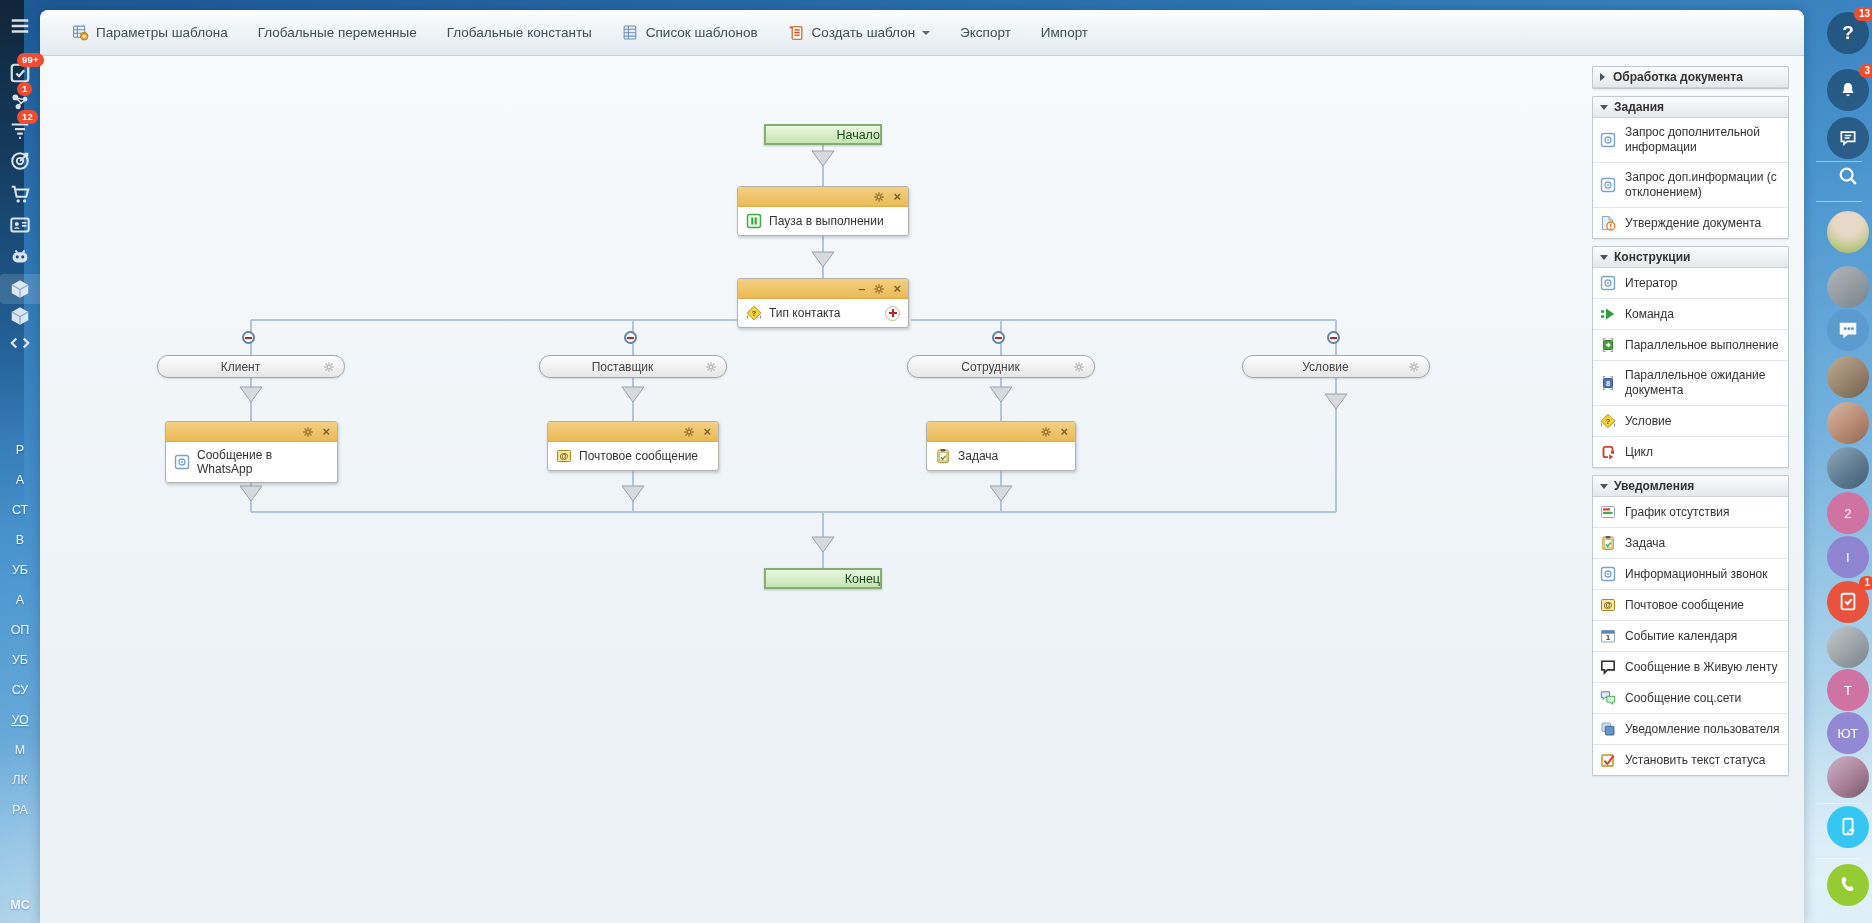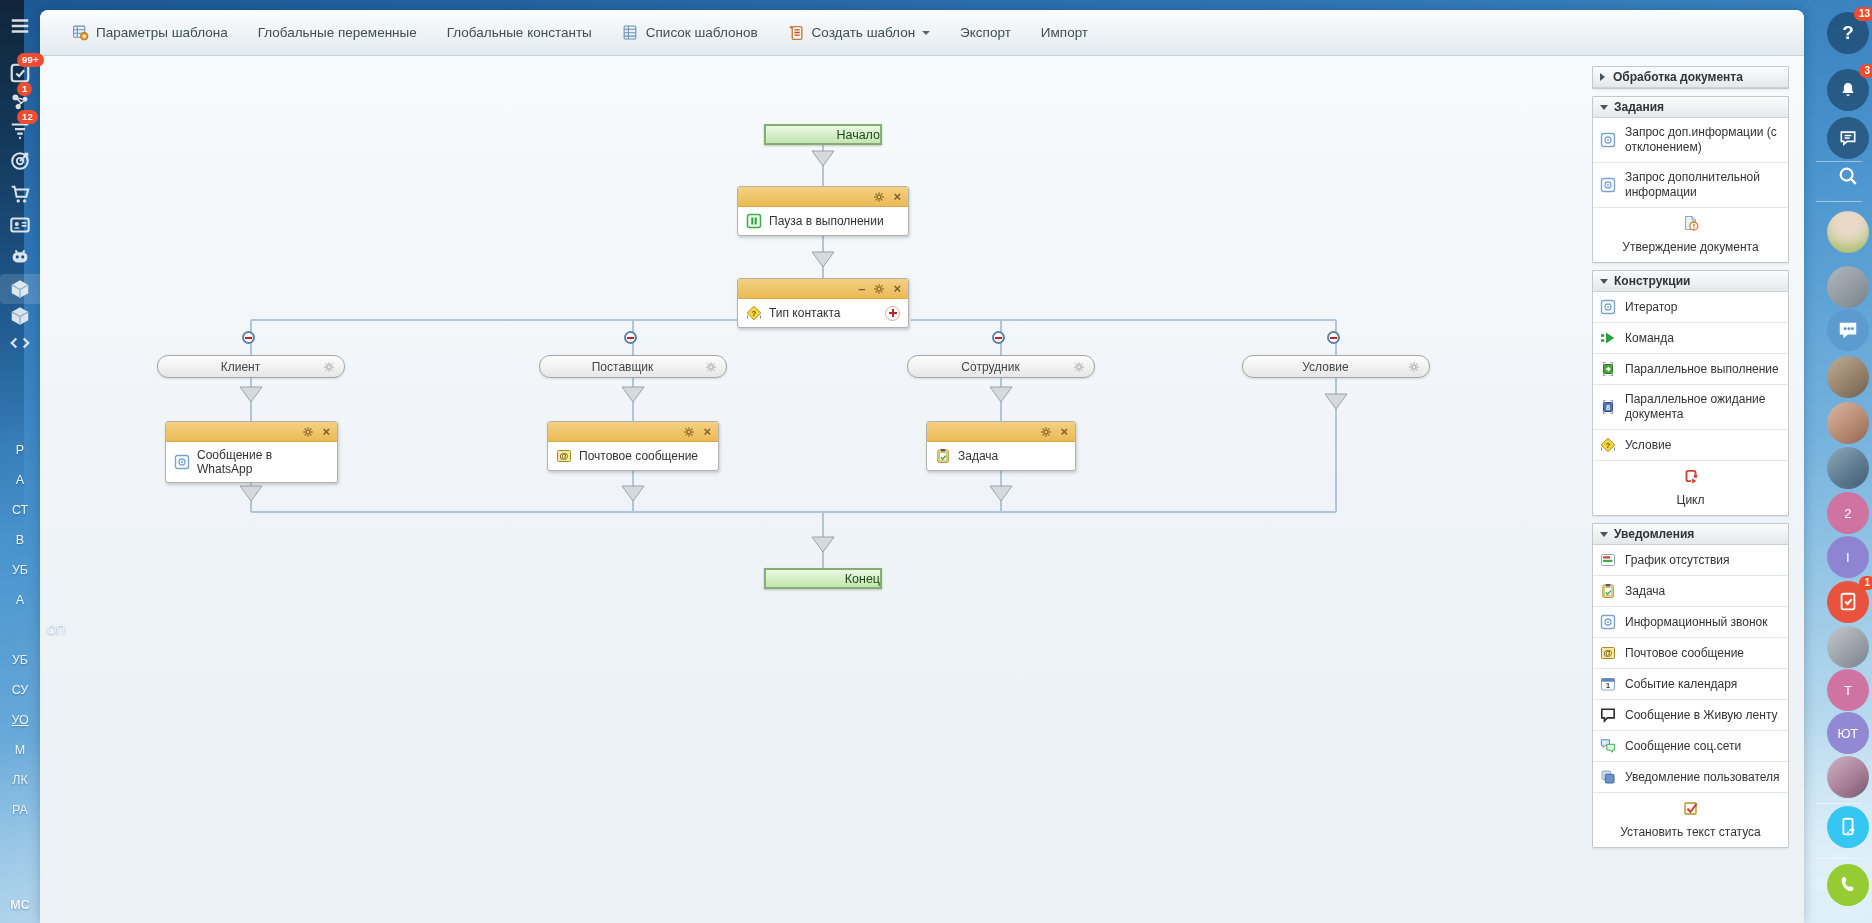--- a/index.html
+++ b/index.html
@@ -63,21 +63,21 @@
   .plus-btn::before { content:''; position:absolute; width:8px; height:2px; background:#c32222; }
   .plus-btn::after  { content:''; position:absolute; width:2px; height:8px; background:#c32222; }
   
   #palette { position:absolute; right:15px; top:56px; width:197px; bottom:61px; overflow:hidden; z-index:2; }
   .pal-sec { margin-bottom:7px; border:1px solid #c3c8cc; border-radius:1px; background:#fff; box-shadow:0 1px 2px rgba(90,100,110,.12); }
   .pal-head { height:21px; background:linear-gradient(#fbfcfc,#e5e8ea); border-bottom:1px solid #cdd2d5;
     display:flex; align-items:center; gap:6px; padding:0 7px; font-size:12px; font-weight:bold; color:#333; cursor:pointer; }
   .arr-right { width:0; height:0; border:4px solid transparent; border-left:5px solid #4a555e; margin-right:-2px; }
   .arr-down  { width:0; height:0; border:4px solid transparent; border-top:5px solid #4a555e; margin-top:4px; }
   .pal-item { display:flex; align-items:center; gap:9px; padding:7px 7px; border-bottom:1px solid #e4e7e9; font-size:12px; color:#333; cursor:pointer; background:#fff; line-height:1.25; }
-  .pal-item:last-child { border-bottom:none;flex-direction:column; }
+  .pal-item:last-child { border-bottom:none; }
   .pal-item .ic { flex:0 0 16px; display:flex; }
   
   #bottombar { position:absolute; left:0; right:12px; bottom:0; height:61px; background:#fff; border-radius:4px 4px 0 0;
     display:flex; align-items:center; padding-left:24px; gap:16px; z-index:10; box-shadow:0 -1px 4px rgba(80,90,100,.15); }
   .btn { border:none; border-radius:3px; font-family:"Liberation Sans",sans-serif; font-size:11.5px; font-weight:bold;
     letter-spacing:.5px; padding:10px 21px; cursor:pointer; }
   .btn-save  { background:#a2d205; color:#3c4a04; }
   .btn-apply { background:#43c4ee; color:#fff; }
   .btn-cancel{ background:none; color:#525c66; padding:10px 6px; }
 </style>
@@ -181,21 +181,21 @@
           <path d="M8 7l-5 5 5 5 M16 7l5 5-5 5" fill="none" stroke="#f4f8fb" stroke-width="2.4"></path>
         </svg>
       </span>
     </div>
     <div class="lr-letter" style="top: 443px;">Р</div>
     <div class="lr-letter" style="top: 473px;">А</div>
     <div class="lr-letter" style="top: 503px;">СТ</div>
     <div class="lr-letter" style="top: 533px;">В</div>
     <div class="lr-letter" style="top: 563px;">УБ</div>
     <div class="lr-letter" style="top: 593px;">А</div>
-    <div class="lr-letter" style="top: 623px; margin-left: 36px;">ОП</div>
+    <div class="lr-letter" style="top: 623px;">ОП</div>
     <div class="lr-letter" style="top: 653px;">УБ</div>
     <div class="lr-letter" style="top: 683px;">СУ</div>
     <div class="lr-letter" style="top: 713px; text-decoration: underline;">УО</div>
     <div class="lr-letter" style="top: 743px;">М</div>
     <div class="lr-letter" style="top: 773px;">ЛК</div>
     <div class="lr-letter" style="top: 803px;">РА</div>
     <div class="lr-letter" style="top: 898px; font-weight: bold;">МС</div>
   </div>
 
 <div id="workspace">
@@ -441,31 +441,31 @@
           <span>Задания</span>
         </div>
         <div class="pal-item">
           <span class="ic">
             <svg width="16" height="16" viewBox="0 0 16 16" xmlns="http://www.w3.org/2000/svg">
               <rect x="1.5" y="1.5" width="13" height="13" rx="2" fill="#fff" stroke="#7aa3cf" stroke-width="1.4"></rect>
               <circle cx="8" cy="8" r="3" fill="none" stroke="#7aa3cf" stroke-width="1.3"></circle>
               <circle cx="8" cy="8" r="1" fill="#7aa3cf"></circle>
             </svg>
           </span>
-          <span>Запрос доп.информации (с отклонением)</span>
+          <span>Запрос дополнительной информации</span>
         </div>
         <div class="pal-item">
           <span class="ic">
             <svg width="16" height="16" viewBox="0 0 16 16" xmlns="http://www.w3.org/2000/svg">
               <rect x="1.5" y="1.5" width="13" height="13" rx="2" fill="#fff" stroke="#7aa3cf" stroke-width="1.4"></rect>
               <circle cx="8" cy="8" r="3" fill="none" stroke="#7aa3cf" stroke-width="1.3"></circle>
               <circle cx="8" cy="8" r="1" fill="#7aa3cf"></circle>
             </svg>
           </span>
-          <span>Запрос дополнительной информации</span>
+          <span>Запрос доп.информации (с отклонением)</span>
         </div>
         <div class="pal-item">
           <span class="ic">
             <svg width="16" height="16" viewBox="0 0 16 16" xmlns="http://www.w3.org/2000/svg">
               <path d="M2.5 1.5h6.5l3.5 3.5v9.5H2.5z" fill="#e8f0f8" stroke="#8fa8c0"></path>
               <path d="M9 1.5v3.5h3.5" fill="#c9dbee" stroke="#8fa8c0"></path>
               <circle cx="10.8" cy="11" r="4" fill="#fff" stroke="#e07b1f" stroke-width="1.3"></circle>
               <rect x="10.1" y="8.7" width="1.4" height="3.1" fill="#e07b1f"></rect>
               <rect x="10.1" y="12.5" width="1.4" height="1.3" fill="#e07b1f"></rect>
             </svg>

